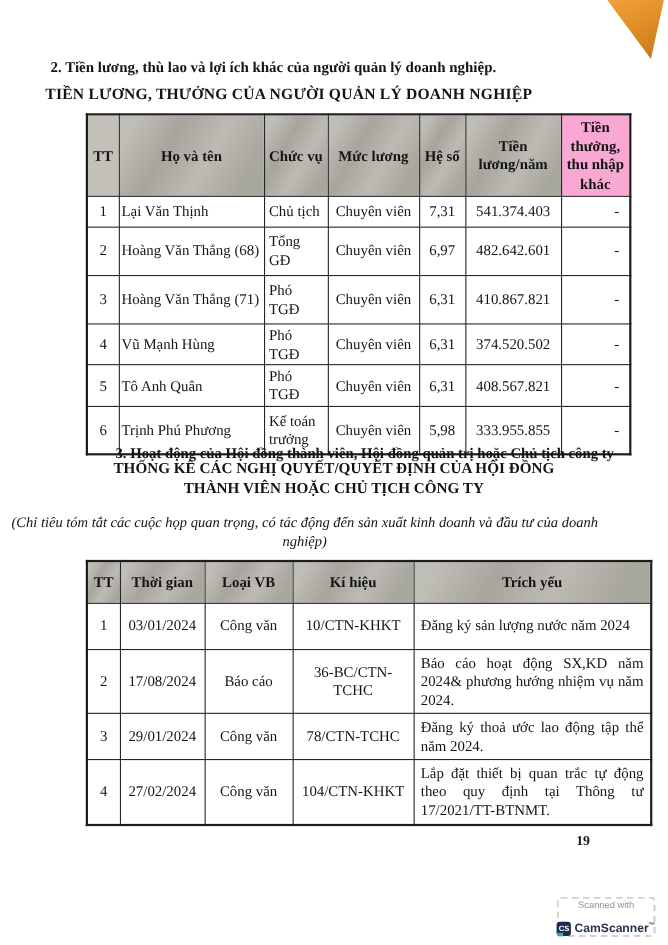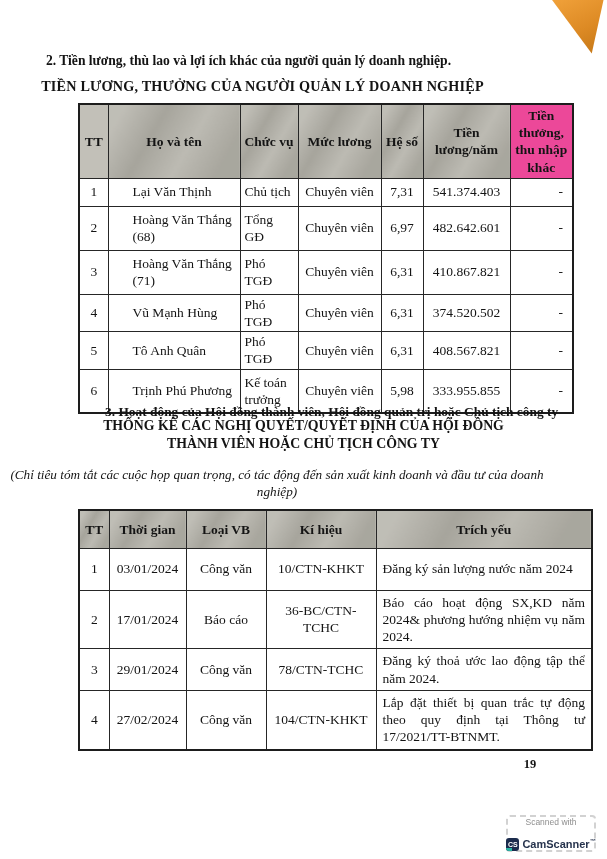--- a/index.html
+++ b/index.html
@@ -27,35 +27,35 @@
   #scope-note{left:0;top:467px;width:554px;text-align:center;}
   #scope-note .inner{display:inline-block;max-width:545px;font-style:italic;font-size:13.2px;line-height:1.28;}
 
   
   table{border-collapse:collapse;table-layout:fixed;}
   th,td{border:1.5px solid #262626;padding:1px 3px;line-height:1.28;vertical-align:middle;overflow:hidden;}
   table{border:2px solid #1d1d1d;}
   th{font-weight:bold;background:#b3b1a8;
      background-image:linear-gradient(120deg,rgba(255,255,255,.16) 10%,rgba(0,0,0,.07) 35%,rgba(255,255,255,.12) 60%,rgba(0,0,0,.06) 85%);
      font-size:13.5px;}
-  th.white-bg{background:#ec4899;background-image:none;}
+  th.white-bg{background:#f9a8d4;background-image:none;}
   th.lighter{background:#c2c0b8;}
   #salary-table{left:78px;top:103px;width:494px;font-size:13.5px;}
   #salary-table tr.hr{height:74px;}
   #salary-table tr.r-s{height:28px;}
   #salary-table tr.r-t{height:44px;}
   #resolution-table{left:78px;top:509px;width:513px;font-size:13.5px;}
   #resolution-table tr.hr{height:38px;}
   #resolution-table tr.r1{height:42px;}
   #resolution-table tr.r2{height:58px;}
   #resolution-table tr.r3{height:37px;}
   #resolution-table tr.r4{height:57px;}
 
   td.c{text-align:center;}
-  td.name{text-align:left;padding-left:24px;}
+  td.name{text-align:left;padding-left:2px;}
   td.pos{text-align:left;padding-left:4px;}
   td.bonus{text-align:right;padding-right:9px;}
   td.summary{text-align:justify;padding:3px 6px;}
 
   
   #page-number{left:505px;top:757px;width:50px;text-align:center;font-weight:bold;font-size:12.5px;}
   #scan-badge{
     left:506px;top:815px;width:90px;height:37px;
     border:2px dashed #d2d2d2;border-radius:4px;background:#fff;
     display:flex;flex-direction:column;align-items:center;justify-content:center;gap:11px;
@@ -186,21 +186,21 @@
   </tr>
   <tr class="r1">
     <td class="c">1</td>
     <td class="c">03/01/2024</td>
     <td class="c">Công văn</td>
     <td class="c">10/CTN-KHKT</td>
     <td class="summary">Đăng ký sản lượng nước năm 2024</td>
   </tr>
   <tr class="r2">
     <td class="c">2</td>
-    <td class="c">17/01/2024</td>
+    <td class="c">17/08/2024</td>
     <td class="c">Báo cáo</td>
     <td class="c">36-BC/CTN-TCHC</td>
     <td class="summary">Báo cáo hoạt động SX,KD năm 2024&amp; phương hướng nhiệm vụ năm 2024.</td>
   </tr>
   <tr class="r3">
     <td class="c">3</td>
     <td class="c">29/01/2024</td>
     <td class="c">Công văn</td>
     <td class="c">78/CTN-TCHC</td>
     <td class="summary">Đăng ký thoả ước lao động tập thể năm 2024.</td>

